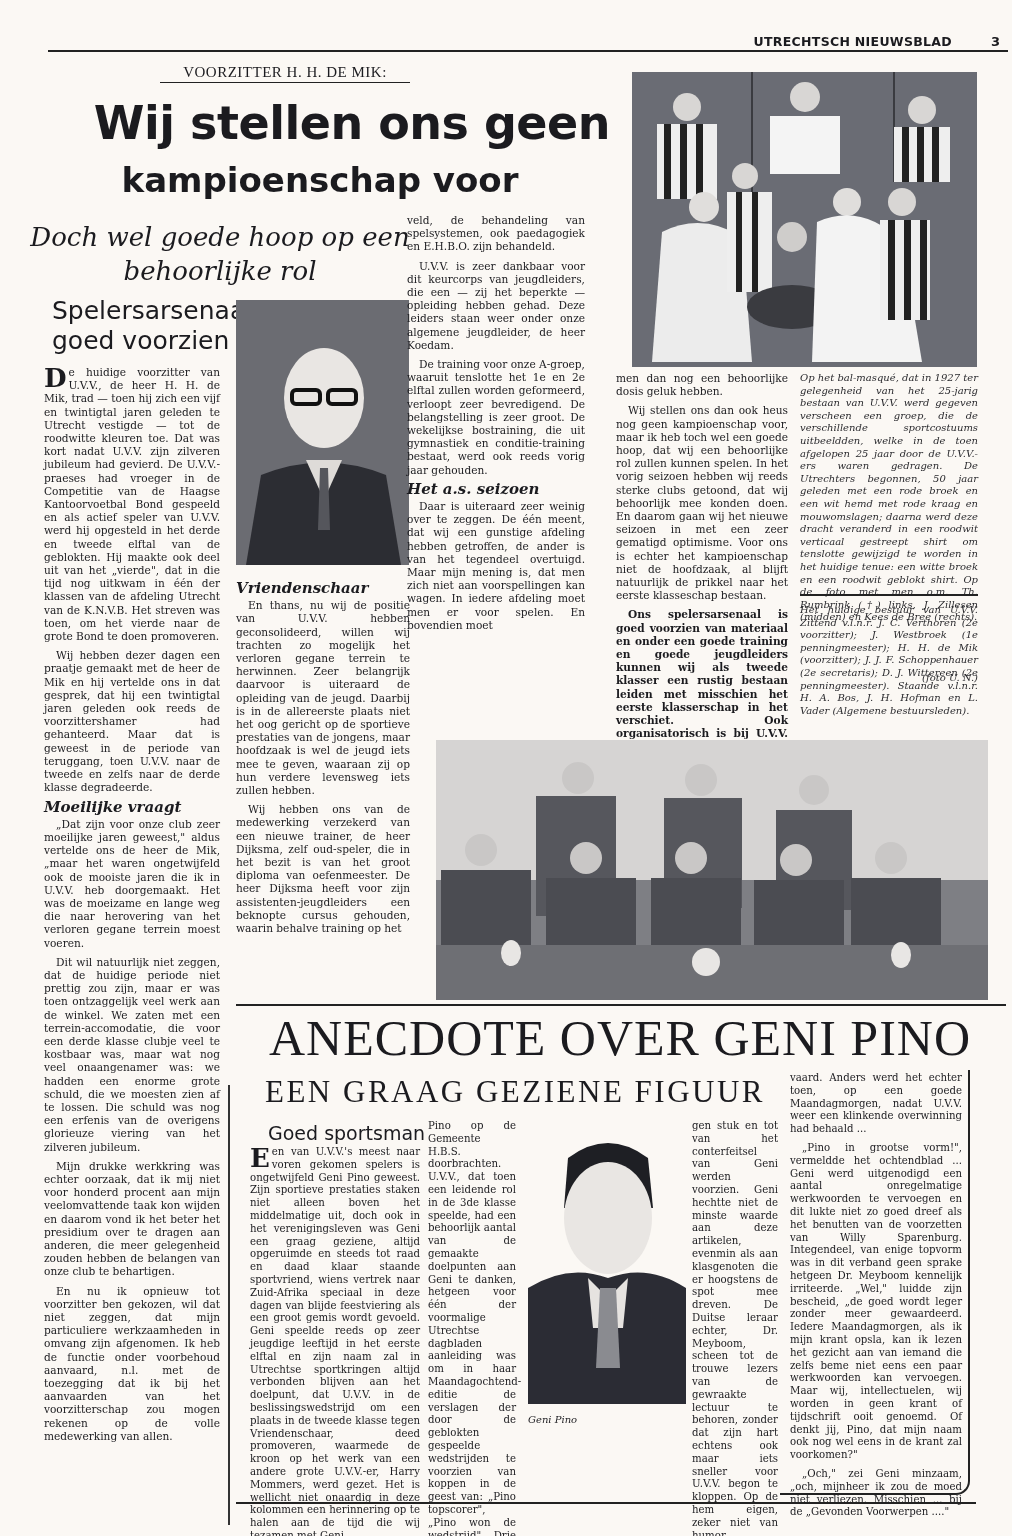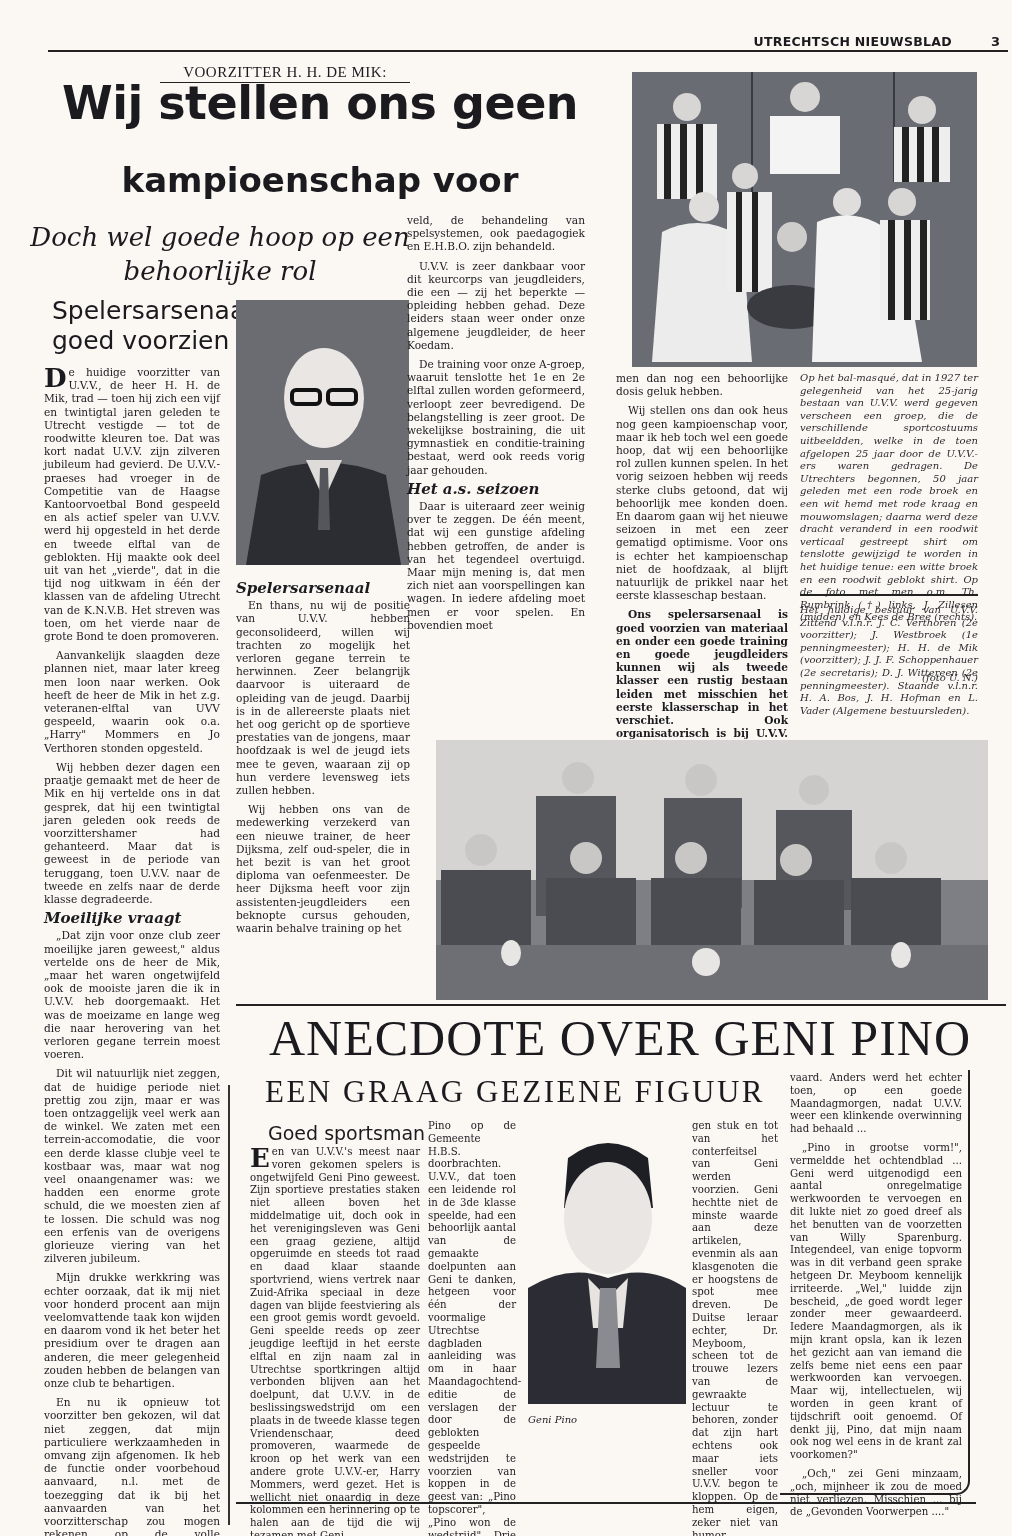--- a/index.html
+++ b/index.html
@@ -5,21 +5,21 @@
   * { margin:0; padding:0; box-sizing:border-box; }
   html, body { width:1012px; height:1536px; }
   body { background:#fbf8f4; color:#1b1b1f; font-family:"DejaVu Serif", serif; position:relative; overflow:hidden; }
   .abs { position:absolute; }
   .masthead { left:0; top:0; width:1012px; }
   .masthead .paper { position:absolute; right:60px; top:34px; font-family:"DejaVu Sans", sans-serif; font-size:12.5px; font-weight:bold; letter-spacing:0.3px; }
   .masthead .pageno { position:absolute; right:12px; top:34px; font-family:"DejaVu Sans", sans-serif; font-size:13px; font-weight:bold; }
   .masthead .rule { position:absolute; left:48px; top:50px; width:960px; height:2px; background:#222; }
 
   .kicker { left:160px; top:64px; width:250px; text-align:center; font-family:"Liberation Serif", serif; font-size:15px; letter-spacing:0.5px; border-bottom:1.5px solid #222; padding-bottom:1px; }
-  .headline1 { left:30px; top:76px; width:580px; text-align:center; font-family:"DejaVu Sans", sans-serif; font-weight:bold; font-size:46px; line-height:54px; letter-spacing:-0.5px; }
+  .headline1 { left:30px; top:96px; width:580px; text-align:right; font-family:"DejaVu Sans", sans-serif; font-weight:bold; font-size:46px; line-height:54px; letter-spacing:-0.5px; }
   .headline2 { left:60px; top:158px; width:520px; text-align:center; font-family:"DejaVu Sans", sans-serif; font-weight:bold; font-size:34px; line-height:44px; }
   .subhead { left:30px; top:220px; width:380px; text-align:center; font-family:"DejaVu Serif", serif; font-style:italic; font-size:26px; line-height:34px; }
   .sect-title { font-family:"DejaVu Sans", sans-serif; font-size:25px; line-height:30px; }
   .col { font-family:"DejaVu Serif", serif; font-size:10.6px; line-height:13.2px; text-align:justify; }
   .col p { text-indent:12px; margin-bottom:6px; }
   .col p.noind { text-indent:0; }
   .dropcap { float:left; font-size:26px; line-height:22px; font-weight:bold; margin-right:2px; margin-top:1px; }
   .italic-head { font-family:"DejaVu Serif", serif; font-style:italic; font-weight:bold; font-size:15px; margin:6px 0 4px; }
   .bold { font-weight:bold; }
   .vrule { width:1px; background:#333; }
@@ -45,21 +45,20 @@
 
 <div class="abs kicker">VOORZITTER H. H. DE MIK:</div>
 <div class="abs headline1">Wij stellen ons geen</div>
 <div class="abs headline2">kampioenschap voor</div>
 <div class="abs subhead">Doch wel goede hoop op een behoorlijke rol</div>
 
 <div class="abs sect-title" style="left:52px; top:296px; width:200px;">Spelersarsenaal goed voorzien</div>
 
 <div class="abs col" style="left:44px; top:366px; width:176px;">
   <p class="noind"><span class="dropcap">D</span><span>e huidige voorzitter van U.V.V., de heer H. H. de Mik, trad — toen hij zich een vijf en twintigtal jaren geleden te Utrecht vestigde — tot de roodwitte kleuren toe. Dat was kort nadat U.V.V. zijn zilveren jubileum had gevierd. De U.V.V.-praeses had vroeger in de Competitie van de Haagse Kantoorvoetbal Bond gespeeld en als actief speler van U.V.V. werd hij opgesteld in het derde en tweede elftal van de geblokten. Hij maakte ook deel uit van het „vierde", dat in die tijd nog uitkwam in één der klassen van de afdeling Utrecht van de K.N.V.B. Het streven was toen, om het vierde naar de grote Bond te doen promoveren.</span></p>
-  <p>Aanvankelijk slaagden deze plannen niet, maar later kreeg men loon naar werken. Ook heeft de heer de Mik in het z.g. veteranen-elftal van UVV gespeeld, waarin ook o.a. „Harry" Mommers en Jo Verthoren stonden opgesteld.</p>
   <p>Wij hebben dezer dagen een praatje gemaakt met de heer de Mik en hij vertelde ons in dat gesprek, dat hij een twintigtal jaren geleden ook reeds de voorzittershamer had gehanteerd. Maar dat is geweest in de periode van teruggang, toen U.V.V. naar de tweede en zelfs naar de derde klasse degradeerde.</p>
   <div class="italic-head">Moeilijke vraagt</div>
   <p>„Dat zijn voor onze club zeer moeilijke jaren geweest," aldus vertelde ons de heer de Mik, „maar het waren ongetwijfeld ook de mooiste jaren die ik in U.V.V. heb doorgemaakt. Het was de moeizame en lange weg die naar herovering van het verloren gegane terrein moest voeren.</p>
   <p>Dit wil natuurlijk niet zeggen, dat de huidige periode niet prettig zou zijn, maar er was toen ontzaggelijk veel werk aan de winkel. We zaten met een terrein-accomodatie, die voor een derde klasse clubje veel te kostbaar was, maar wat nog veel onaangenamer was: we hadden een enorme grote schuld, die we moesten zien af te lossen. Die schuld was nog een erfenis van de overigens glorieuze viering van het zilveren jubileum.</p>
   <p>Mijn drukke werkkring was echter oorzaak, dat ik mij niet voor honderd procent aan mijn veelomvattende taak kon wijden en daarom vond ik het beter het presidium over te dragen aan anderen, die meer gelegenheid zouden hebben de belangen van onze club te behartigen.</p>
   <p>En nu ik opnieuw tot voorzitter ben gekozen, wil dat niet zeggen, dat mijn particuliere werkzaamheden in omvang zijn afgenomen. Ik heb de functie onder voorbehoud aanvaard, n.l. met de toezegging dat ik bij het aanvaarden van het voorzitterschap zou mogen rekenen op de volle medewerking van allen.</p>
 
 </div>
 
 <div class="abs vrule" style="left:228px; top:1085px; height:440px; width:1.5px;"></div>
@@ -70,21 +69,21 @@
     <ellipse cx="88" cy="98" rx="40" ry="50" fill="#e9e6e3"></ellipse>
     <rect x="56" y="90" width="28" height="14" rx="4" fill="none" stroke="#111" stroke-width="4"></rect>
     <rect x="92" y="90" width="28" height="14" rx="4" fill="none" stroke="#111" stroke-width="4"></rect>
     <path d="M10 265 L25 175 Q88 150 150 175 L165 265 Z" fill="#2c2d33"></path>
     <path d="M70 160 L88 200 L106 160 Z" fill="#dedbd8"></path>
     <path d="M84 168 L92 168 L94 230 L82 230 Z" fill="#55565c"></path>
   </svg>
 </div>
 
 <div class="abs col" style="left:236px; top:572px; width:174px;">
-  <div class="italic-head" style="margin-top:10px;">Spelersarsenaal</div>
+  <div class="italic-head" style="margin-top:10px;">Vriendenschaar</div>
   <p>En thans, nu wij de positie van U.V.V. hebben geconsolideerd, willen wij trachten zo mogelijk het verloren gegane terrein te herwinnen. Zeer belangrijk daarvoor is uiteraard de opleiding van de jeugd. Daarbij is in de allereerste plaats niet het oog gericht op de sportieve prestaties van de jongens, maar hoofdzaak is wel de jeugd iets mee te geven, waaraan zij op hun verdere levensweg iets zullen hebben.</p>
   <p>Wij hebben ons van de medewerking verzekerd van een nieuwe trainer, de heer Dijksma, zelf oud-speler, die in het bezit is van het groot diploma van oefenmeester. De heer Dijksma heeft voor zijn assistenten-jeugdleiders een beknopte cursus gehouden, waarin behalve training op het</p>
 </div>
 
 <div class="abs col" style="left:407px; top:214px; width:178px;">
   <p class="noind">veld, de behandeling van spelsystemen, ook paedagogiek en E.H.B.O. zijn behandeld.</p>
   <p>U.V.V. is zeer dankbaar voor dit keurcorps van jeugdleiders, die een — zij het beperkte — opleiding hebben gehad. Deze leiders staan weer onder onze algemene jeugdleider, de heer Koedam.</p>
   <p>De training voor onze A-groep, waaruit tenslotte het 1e en 2e elftal zullen worden geformeerd, verloopt zeer bevredigend. De belangstelling is zeer groot. De wekelijkse bostraining, die uit gymnastiek en conditie-training bestaat, werd ook reeds vorig jaar gehouden.</p>
   <div class="italic-head">Het a.s. seizoen</div>
   <p>Daar is uiteraard zeer weinig over te zeggen. De één meent, dat wij een gunstige afdeling hebben getroffen, de ander is van het tegendeel overtuigd. Maar mijn mening is, dat men zich niet aan voorspellingen kan wagen. In iedere afdeling moet men er voor spelen. En bovendien moet</p>

